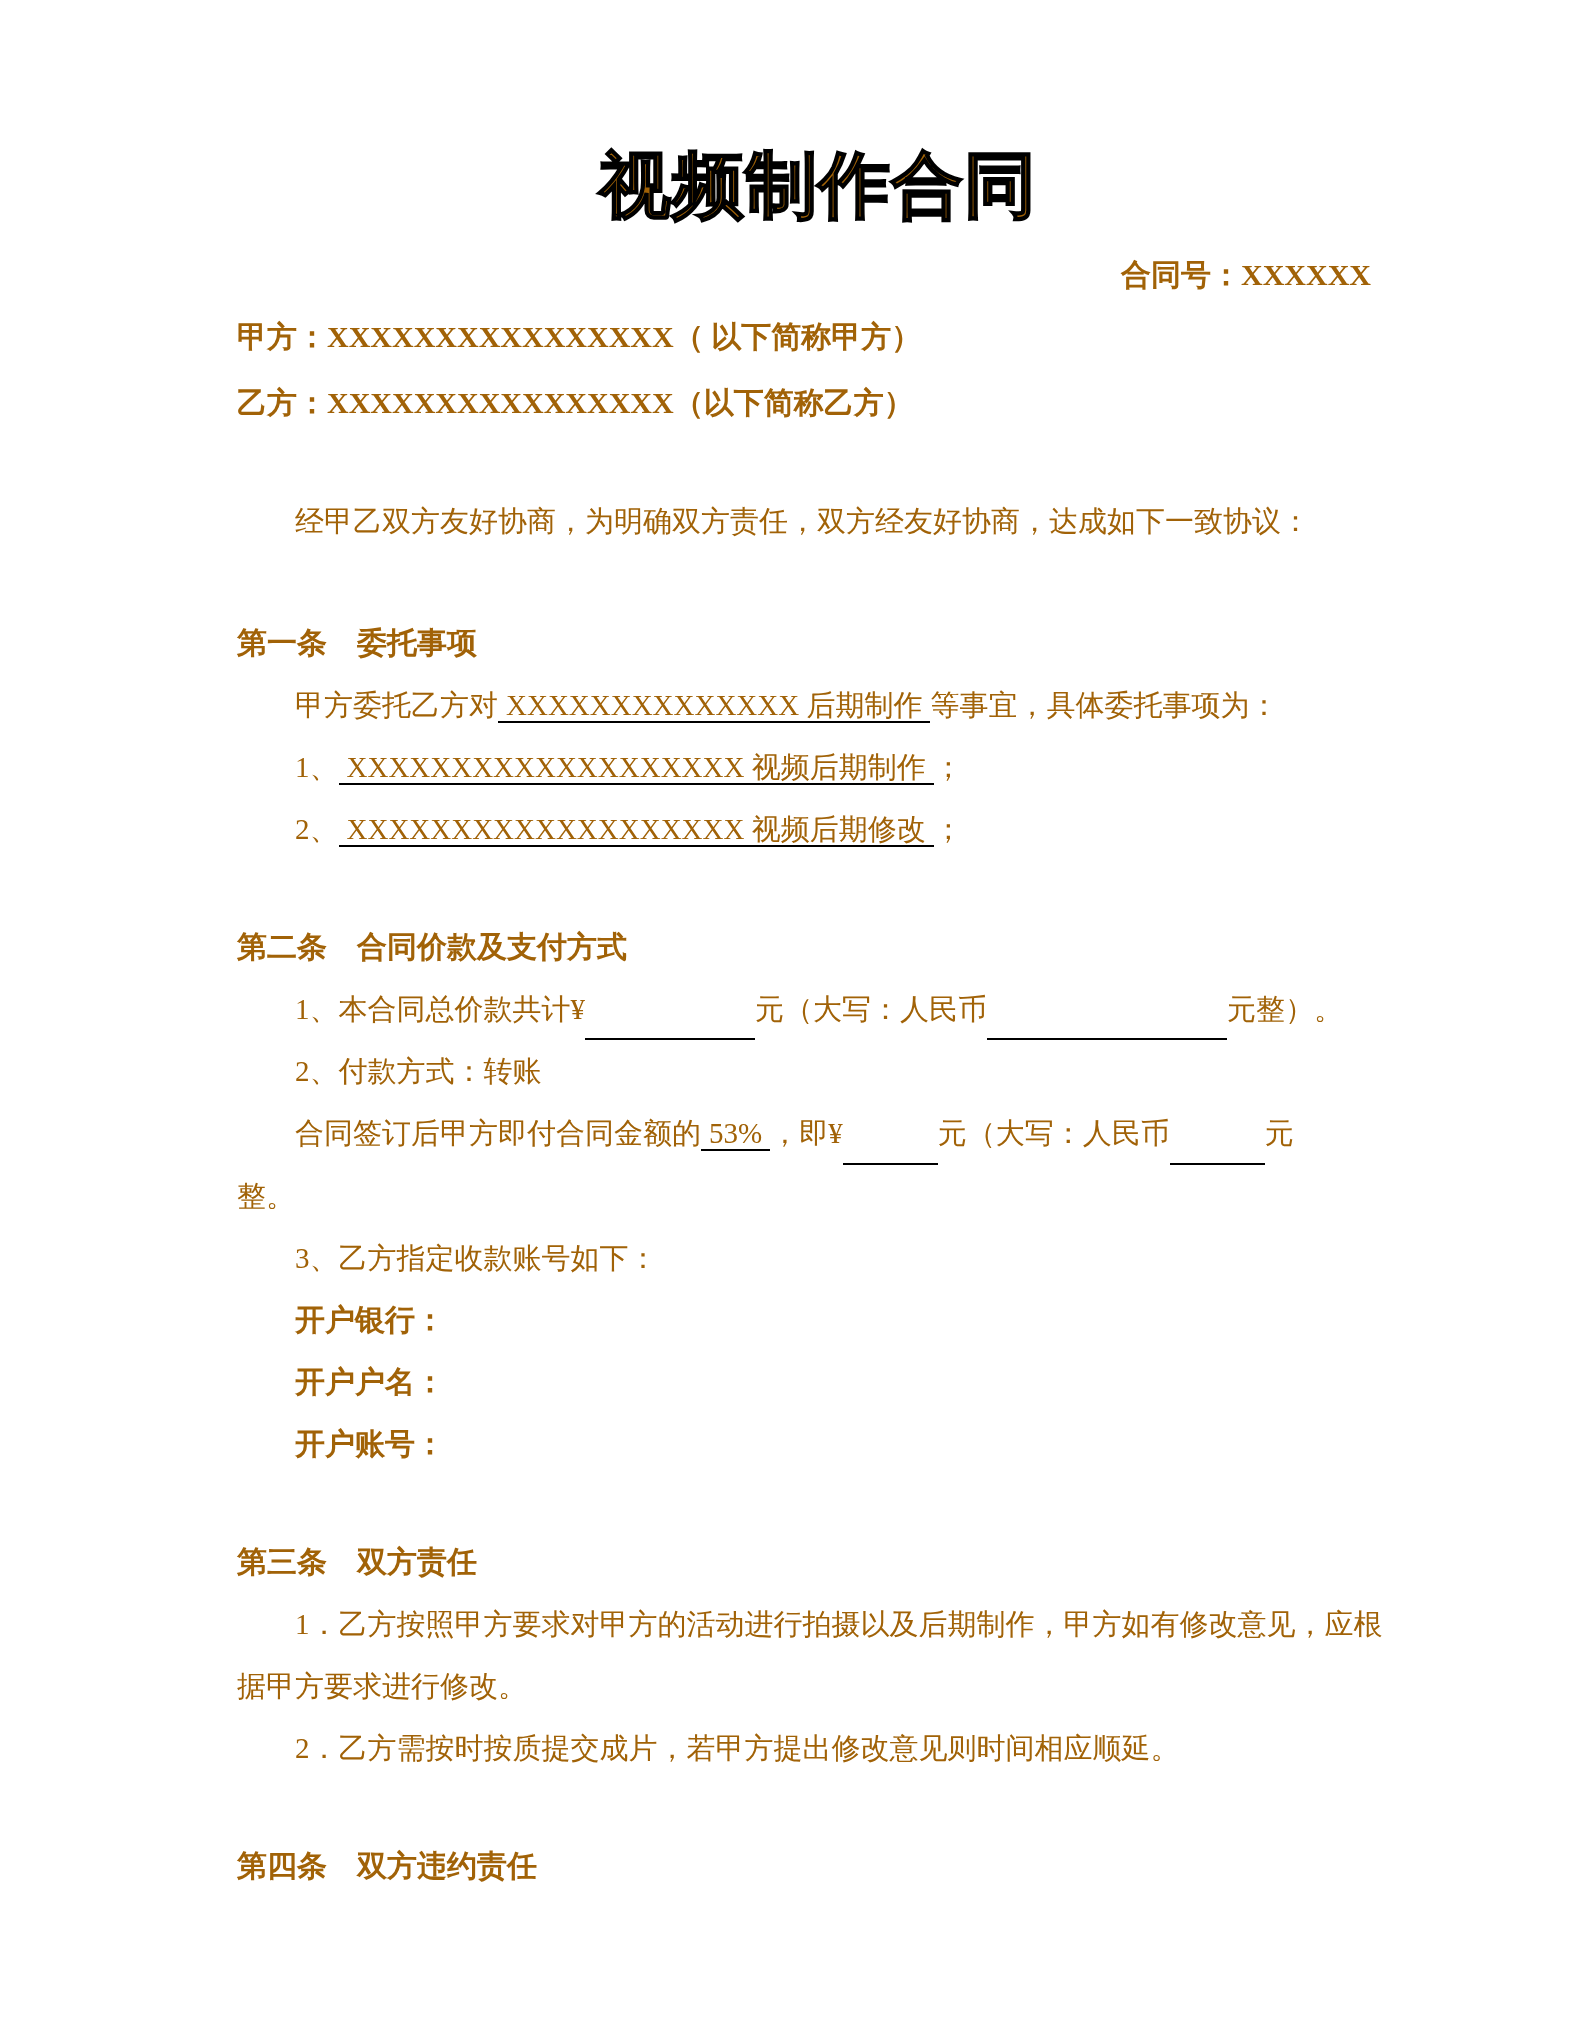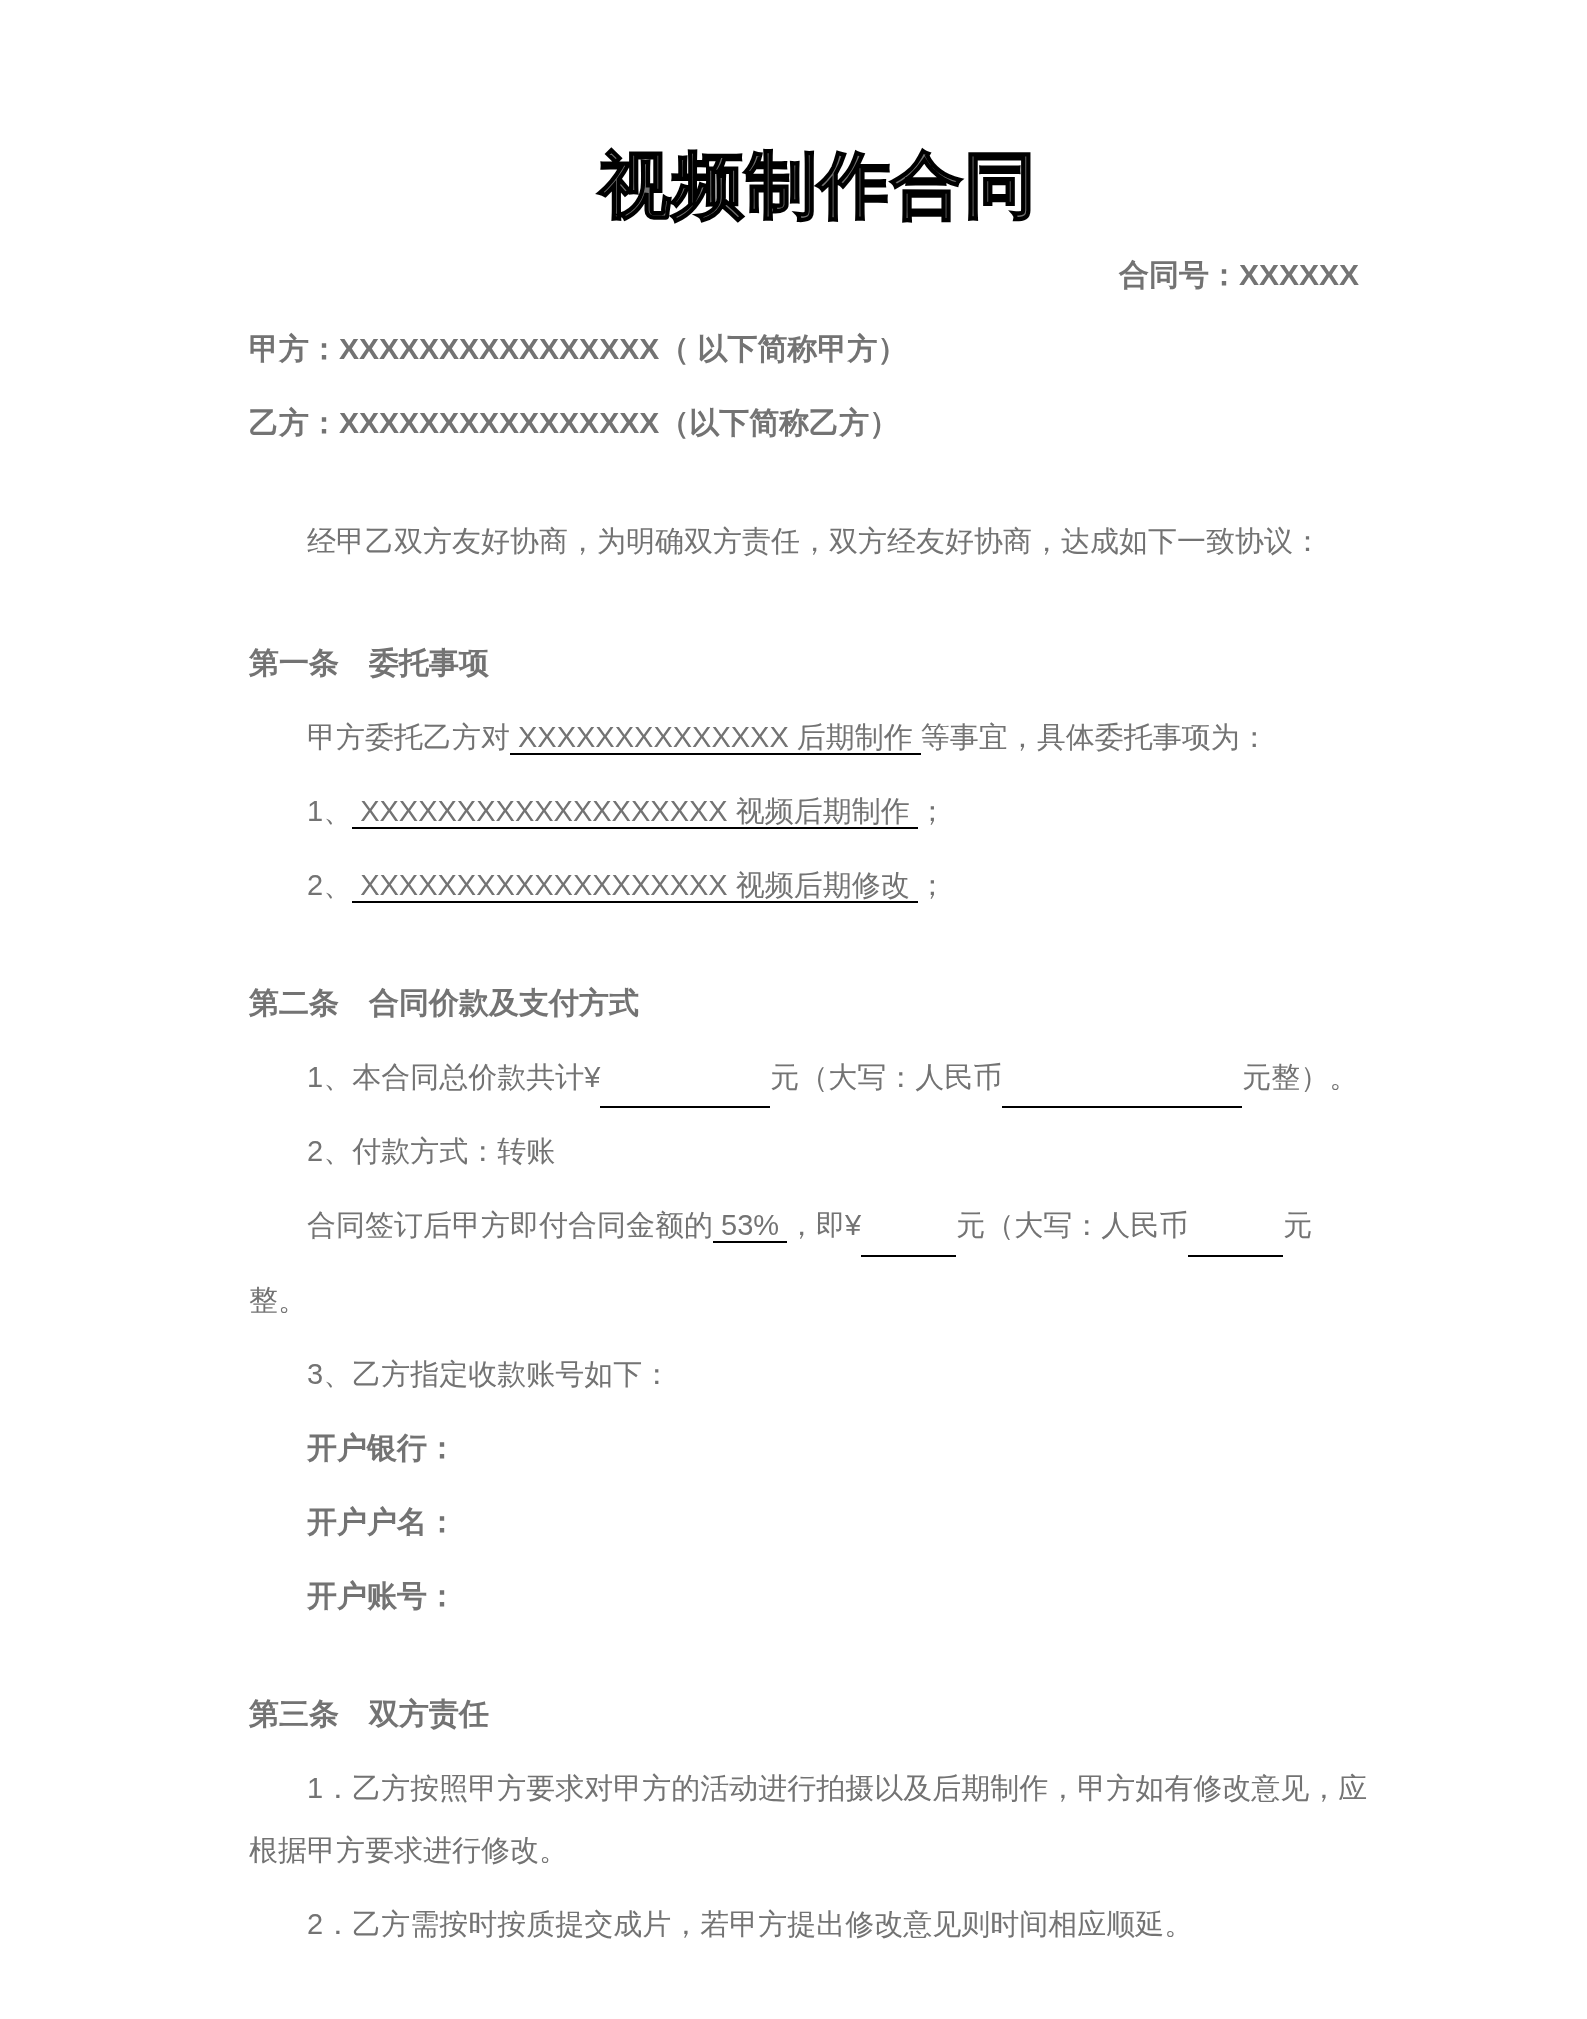--- a/index.html
+++ b/index.html
@@ -2,40 +2,40 @@
 <html><head>
 <meta charset="utf-8">
 <style>
   html,body{margin:0;padding:0;}
   body{background:#888;}
   .page{
     position:relative;
     width:1587px;height:2019px;
     margin:0 auto;
     background:#ffffff;
-    color:#737373;
+    color:#a16207;
     font-family:"Liberation Sans", sans-serif;
     overflow:hidden;
     box-sizing:border-box;
   }
   .content{
     padding:0 188px 0 237px;
     box-sizing:border-box;
   }
   .doc-title{
     margin:0;
     padding-top:140px;
     font-size:72px;
     line-height:90px;
     font-weight:900;
     -webkit-text-stroke:2px #000;
     text-align:center;
     letter-spacing:1px;
   }
-  p{margin:12px;font-size:29px;line-height:62px;}
+  p{margin:0;font-size:29px;line-height:62px;font-family:Liberation Serif, serif;}
   .contract-no{margin-top:14px;text-align:right;padding-right:28px;font-weight:bold;font-size:30px;}
   .party{font-weight:bold;font-size:30px;}
   .party-b{margin-top:4px;}
   .gap1{margin-top:56px;}
   .gap2{margin-top:60px;}
   .heading{font-weight:bold;font-size:30px;}
   .indent{text-indent:58px;}
   .wrapline{text-indent:0;}
   .u{border-bottom:2px solid #000;padding:0 8px;}
   .blank{

